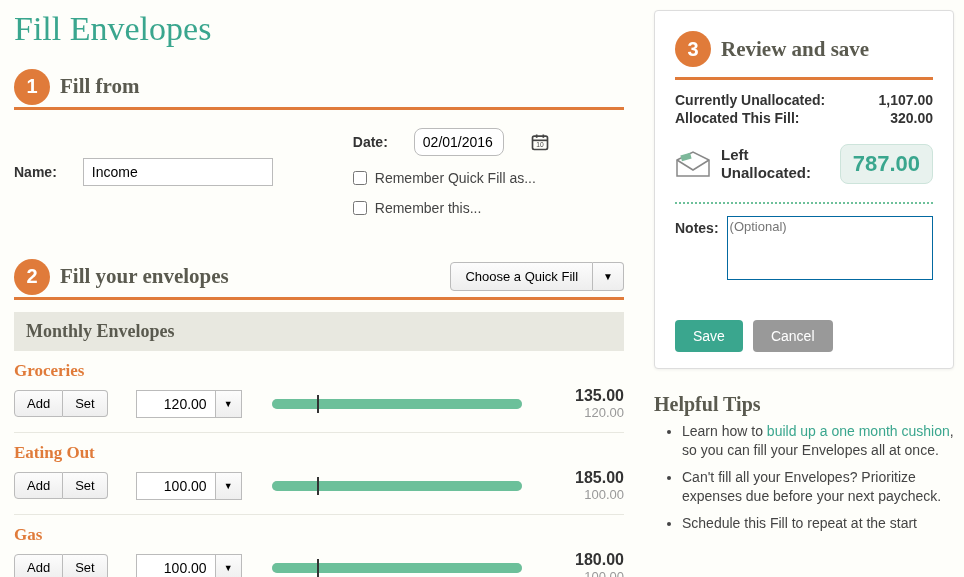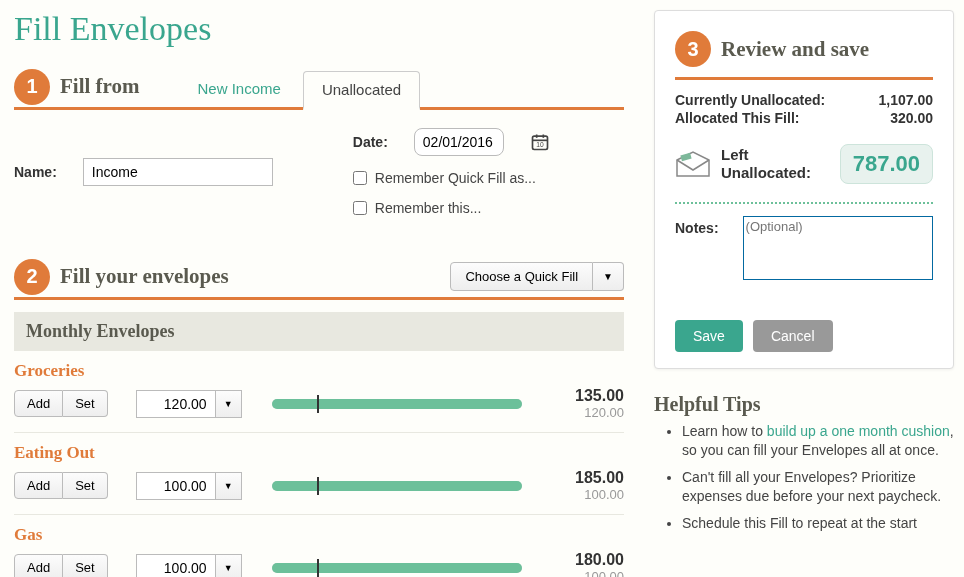--- a/index.html
+++ b/index.html
@@ -261,21 +261,21 @@
     font-size: 22px;
     font-weight: bold;
     padding: 6px 12px;
     border-radius: 8px;
     font-family: Arial, sans-serif;
   }
   .dotted {
     border-top: 2px dotted #6cc09a;
     margin: 14px 0 12px;
   }
-  .notes-row { display: flex; gap: 24px; align-items: flex-start; }
+  .notes-row { display: flex; gap: 8px; align-items: flex-start; }
   .notes-label { font-weight: bold; font-size: 14px; padding-top: 4px; font-family: Arial, sans-serif; }
   textarea.notes {
     flex: 1;
     border: 1px solid #0369a1;
     height: 64px;
     padding: 2px;
     font-size: 13px;
     resize: none;
     font-family: Arial, sans-serif;
   }
@@ -317,24 +317,20 @@
 </head>
 <body>
 
 <div class="container">
   <div class="left">
     <h1>Fill Envelopes</h1>
 
     <div class="step-header">
       <span class="step-num">1</span>
       <span class="step-title">Fill from</span>
-      <div class="tabs">
-        <div class="tab inactive">New Income</div>
-        <div class="tab active">Unallocated</div>
-      </div>
     </div>
 
     <div class="fill-from-body">
       <div class="form-row">
         <span class="form-label">Name:</span>
         <input type="text" class="field name-field" value="Income" style="">
       </div>
       <div class="form-row-col">
         <div class="form-row">
           <span class="form-label">Date:</span>

